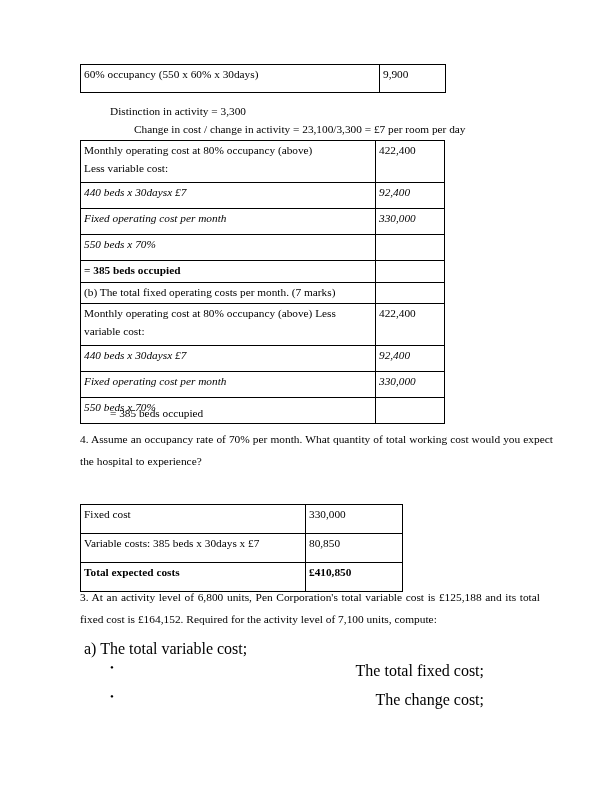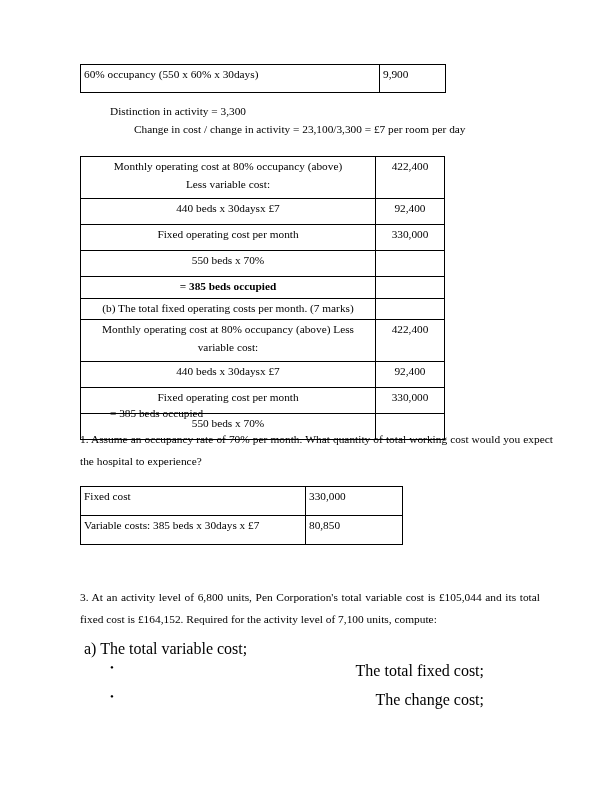--- a/index.html
+++ b/index.html
@@ -54,29 +54,28 @@
     line-height: 1.2;
     white-space: nowrap;
   }
   #note-distinction { left: 110px; top: 105px; }
   #note-change      { left: 110px; top: 123px; margin-left: 24px; }
 
   
   #table-main {
     position: absolute;
     left: 80px;
-    top: 156px;
+    top: 140px;
     width: 350px;
-    text-align: center;
   }
   #table-main td.c-label { width: 288px; }
   #table-main td.c-value { width: 62px; }
   #table-main tr.r-tall td { height: 38px; }
   #table-main tr.r-std  td { height: 17px; }
-  #table-main tr.r-mid  td { height: 22px; }
+  #table-main tr.r-mid  td { height: 22px; font-style: italic; }
 
   
   #note-385 {
     position: absolute;
     left: 110px;
     top: 407px;
     font-size: 11.3px;
     line-height: 1.2;
     white-space: nowrap;
   }
@@ -91,21 +90,21 @@
   #q2-para {
     left: 80px;
     top: 428px;
     width: 473px;
   }
 
   
   #table-expected {
     position: absolute;
     left: 80px;
-    top: 486px;
+    top: 504px;
     width: 308px;
     padding-left: 28px;
   }
   #table-expected td.c-label { width: 218px; }
   #table-expected td.c-value { width: 90px; }
   #table-expected tr td { height: 25px; }
 
   
   #q3-para {
     left: 80px;
@@ -208,36 +207,40 @@
       </tr>
       <tr class="r-mid">
         <td class="c-label">550 beds x 70%</td>
         <td class="c-value"></td>
       </tr>
     </tbody>
   </table>
 
   <div id="note-385">= 385 beds occupied</div>
 
-  <div class="para" id="q2-para">1. Assume an occupancy rate of 70% per month. What quantity of total working cost would you expect the hospital to experience?</div>
+  <div class="para" id="q2-para">4. Assume an occupancy rate of 70% per month. What quantity of total working cost would you expect the hospital to experience?</div>
 
   <table class="doc-table" id="table-expected">
     <tbody>
       <tr>
         <td class="c-label">Fixed cost</td>
         <td class="c-value">330,000</td>
       </tr>
       <tr>
         <td class="c-label">Variable costs: 385 beds x 30days x £7</td>
         <td class="c-value">80,850</td>
       </tr>
+      <tr>
+        <td class="c-label bold">Total expected costs</td>
+        <td class="c-value bold">£410,850</td>
+      </tr>
     </tbody>
   </table>
 
-  <div class="para" id="q3-para">3. At an activity level of 6,800 units, Pen Corporation's total variable cost is £105,044 and its total fixed cost is £164,152. Required for the activity level of 7,100 units, compute:</div>
+  <div class="para" id="q3-para">3. At an activity level of 6,800 units, Pen Corporation's total variable cost is £125,188 and its total fixed cost is £164,152. Required for the activity level of 7,100 units, compute:</div>
 
   <div id="q3-sub">
     <div class="sub-a">a) The total variable cost;</div>
     <ul>
       <li>The total fixed cost;</li>
       <li>The change cost;</li>
     </ul>
   </div>
 
 </div>

